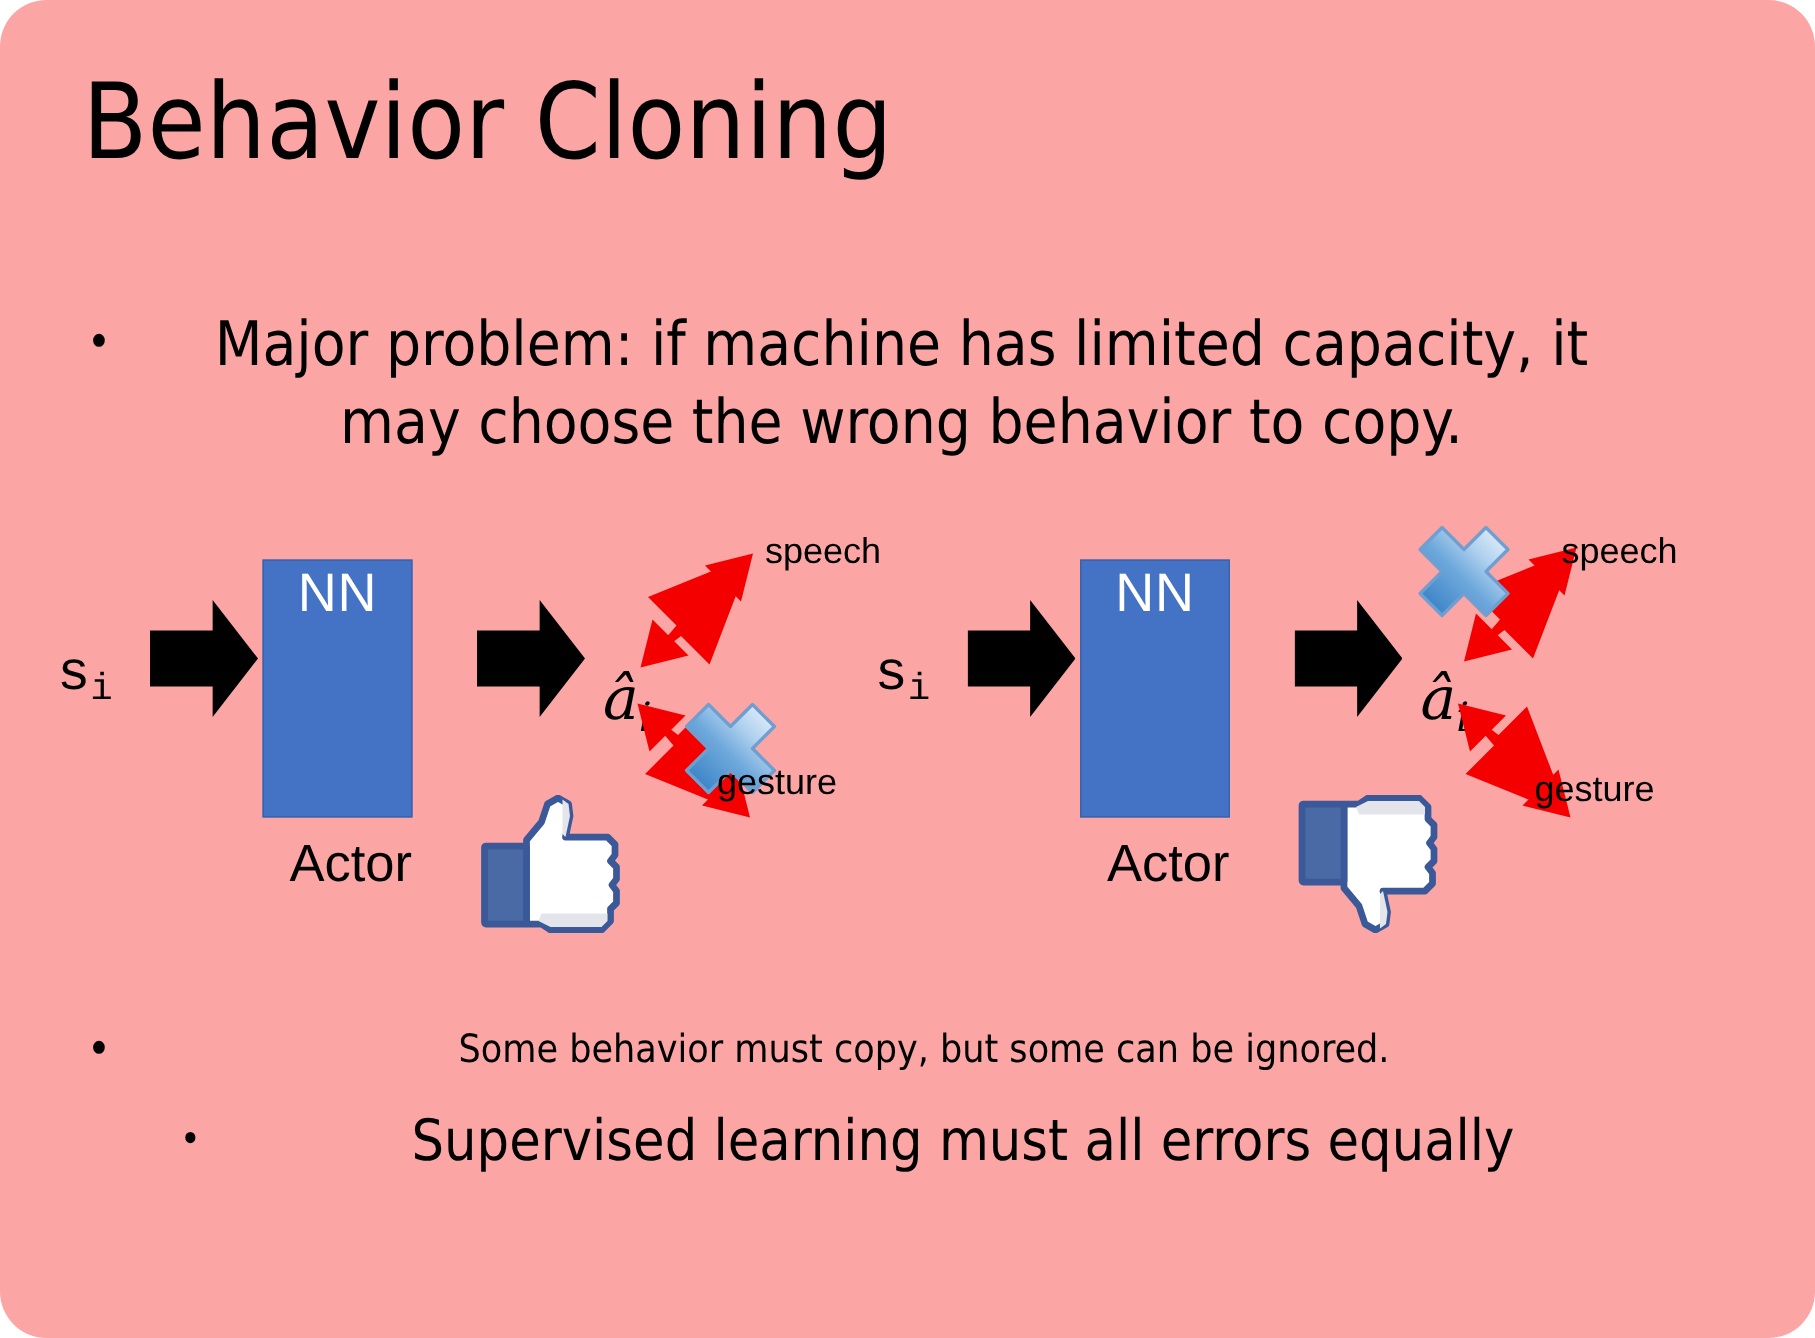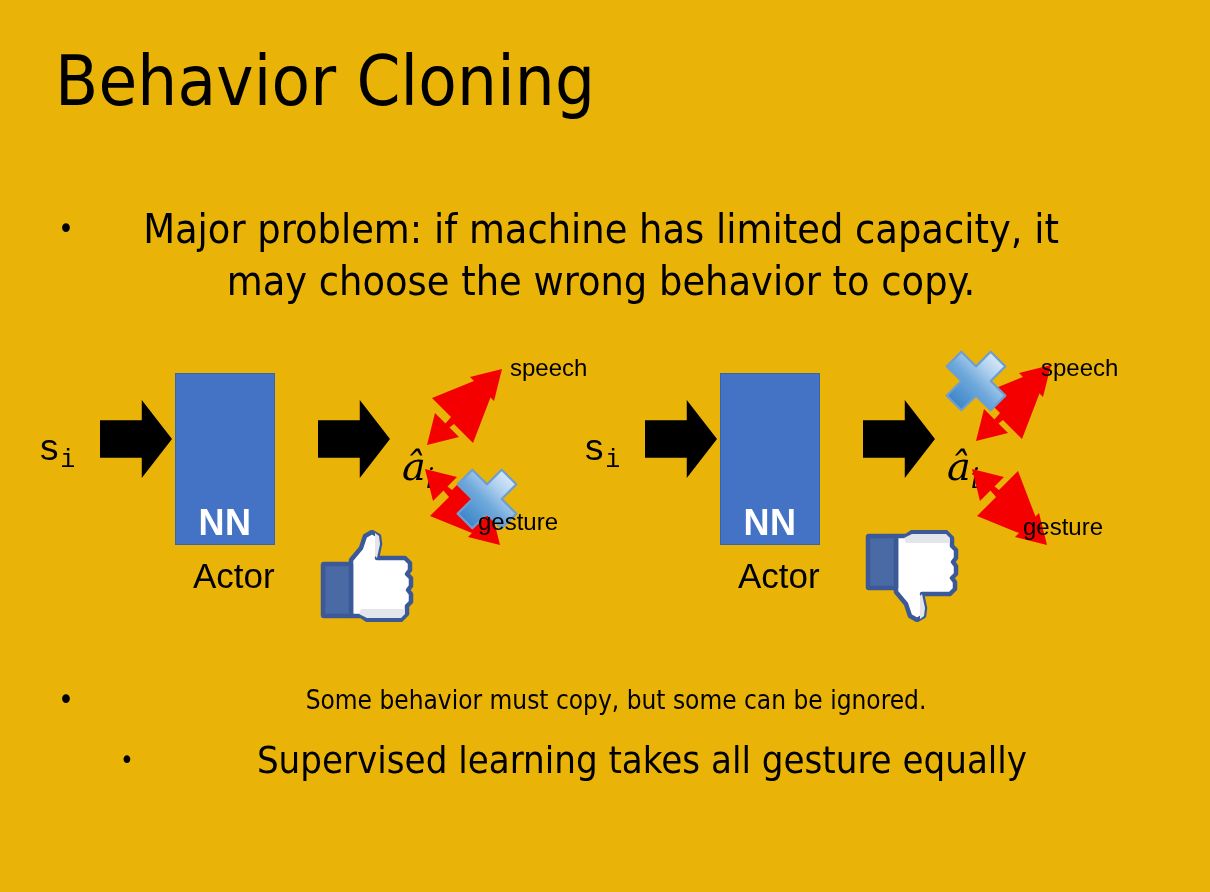--- a/index.html
+++ b/index.html
@@ -10,22 +10,23 @@
   }
   body {
     font-family: "Liberation Sans", sans-serif;
     -webkit-font-smoothing: antialiased;
   }
 
   #slide {
     position: relative;
     width: 1210px;
     height: 892px;
-    background: #eab308;
+    background: #fca5a5;
     overflow: hidden;
+    border-radius: 31px;
   }
 
   
   .slide-title {
     position: absolute;
     left: 55px;
     top: 46px;
     font-family: "DejaVu Sans Condensed", "Liberation Sans Narrow", "Liberation Sans", sans-serif;
     font-stretch: condensed;
     font-size: 70px;
@@ -128,23 +129,22 @@
   }
 
   .nn-box {
     position: absolute;
     width: 100px;
     height: 172px;
     background: #4472C4;
     border: 1.5px solid #3A63AE;
     box-sizing: border-box;
     display: flex;
-    align-items: flex-end;
+    align-items: flex-start;
     justify-content: center;
-    font-weight: bold;
   }
   .nn-box .nn-label {
     color: #ffffff;
     font-family: "Liberation Sans", sans-serif;
     font-size: 36px;
     letter-spacing: 0.5px;
   }
 
   .actor-label {
     position: absolute;
@@ -364,17 +364,17 @@
   <div class="bullet-block" id="bullet-bottom-1">
     <div class="bullet-row">
       <span class="bullet-dot">•</span>
       <span class="bullet-text">Some behavior must copy, but some can be ignored.</span>
     </div>
   </div>
 
   <div class="bullet-block" id="bullet-bottom-2">
     <div class="bullet-row">
       <span class="bullet-dot">•</span>
-      <span class="bullet-text">Supervised learning takes all gesture equally</span>
+      <span class="bullet-text">Supervised learning must all errors equally</span>
     </div>
   </div>
 
 </div>
 
 </body></html>

